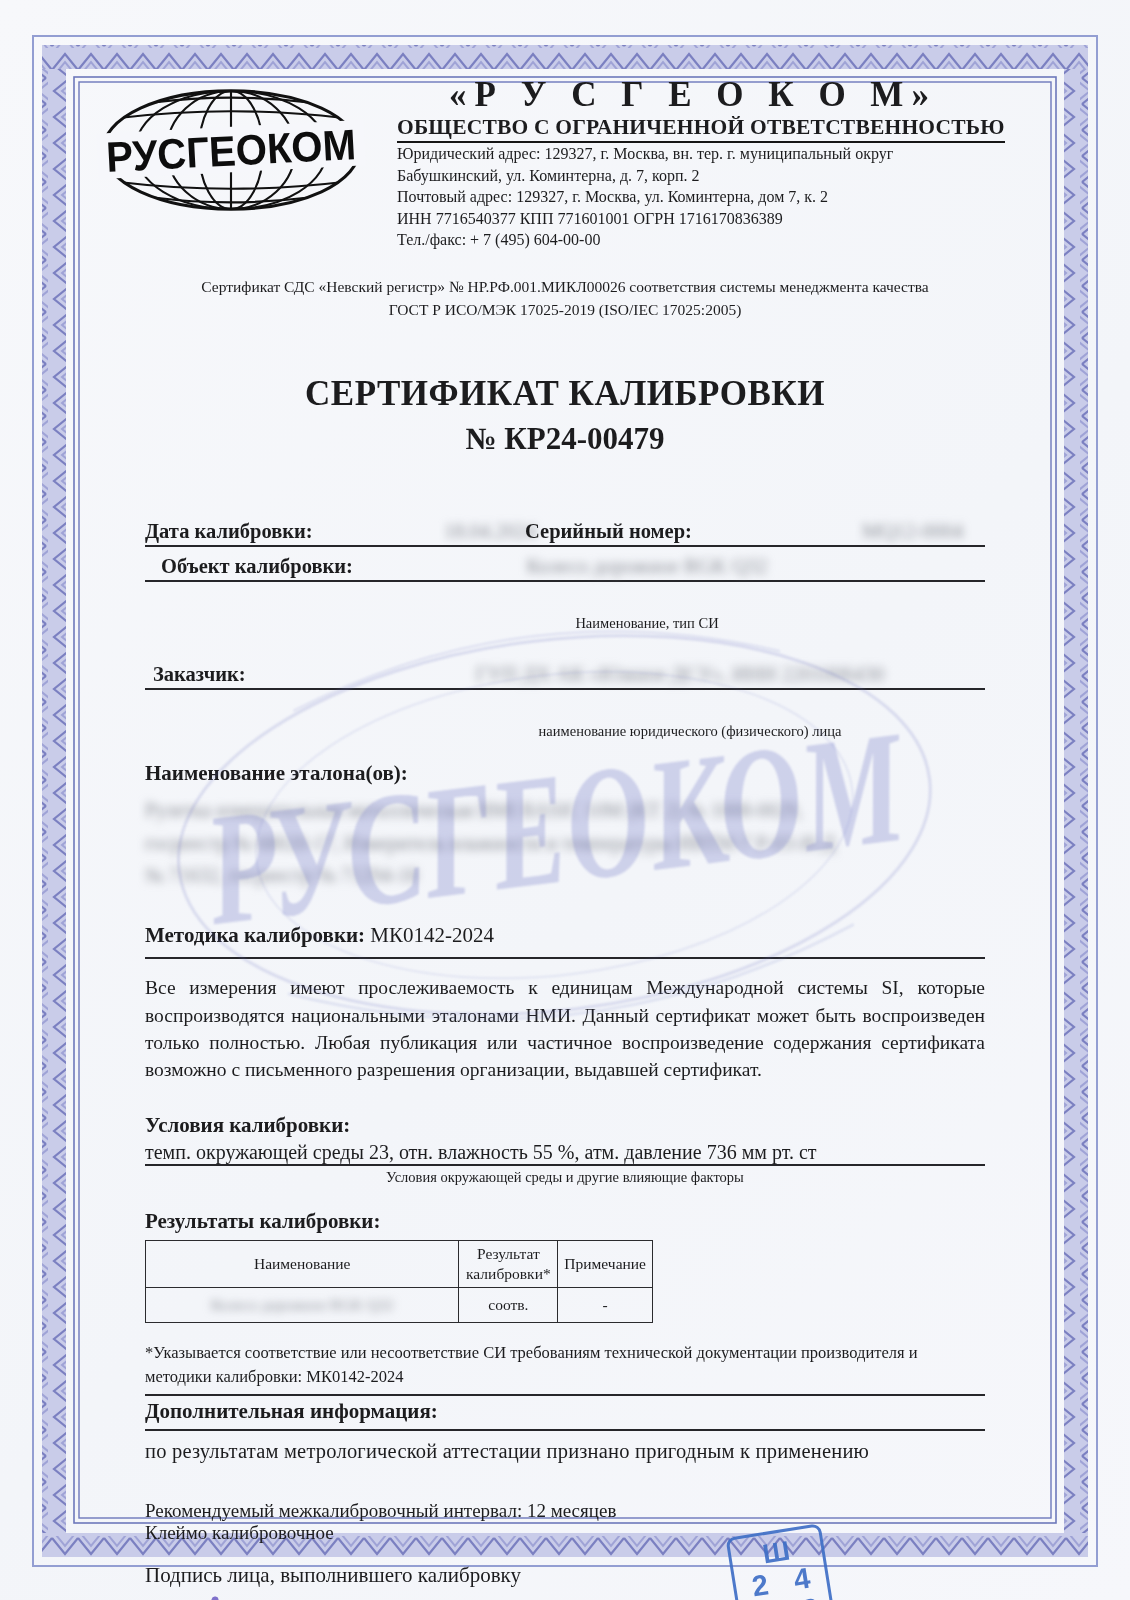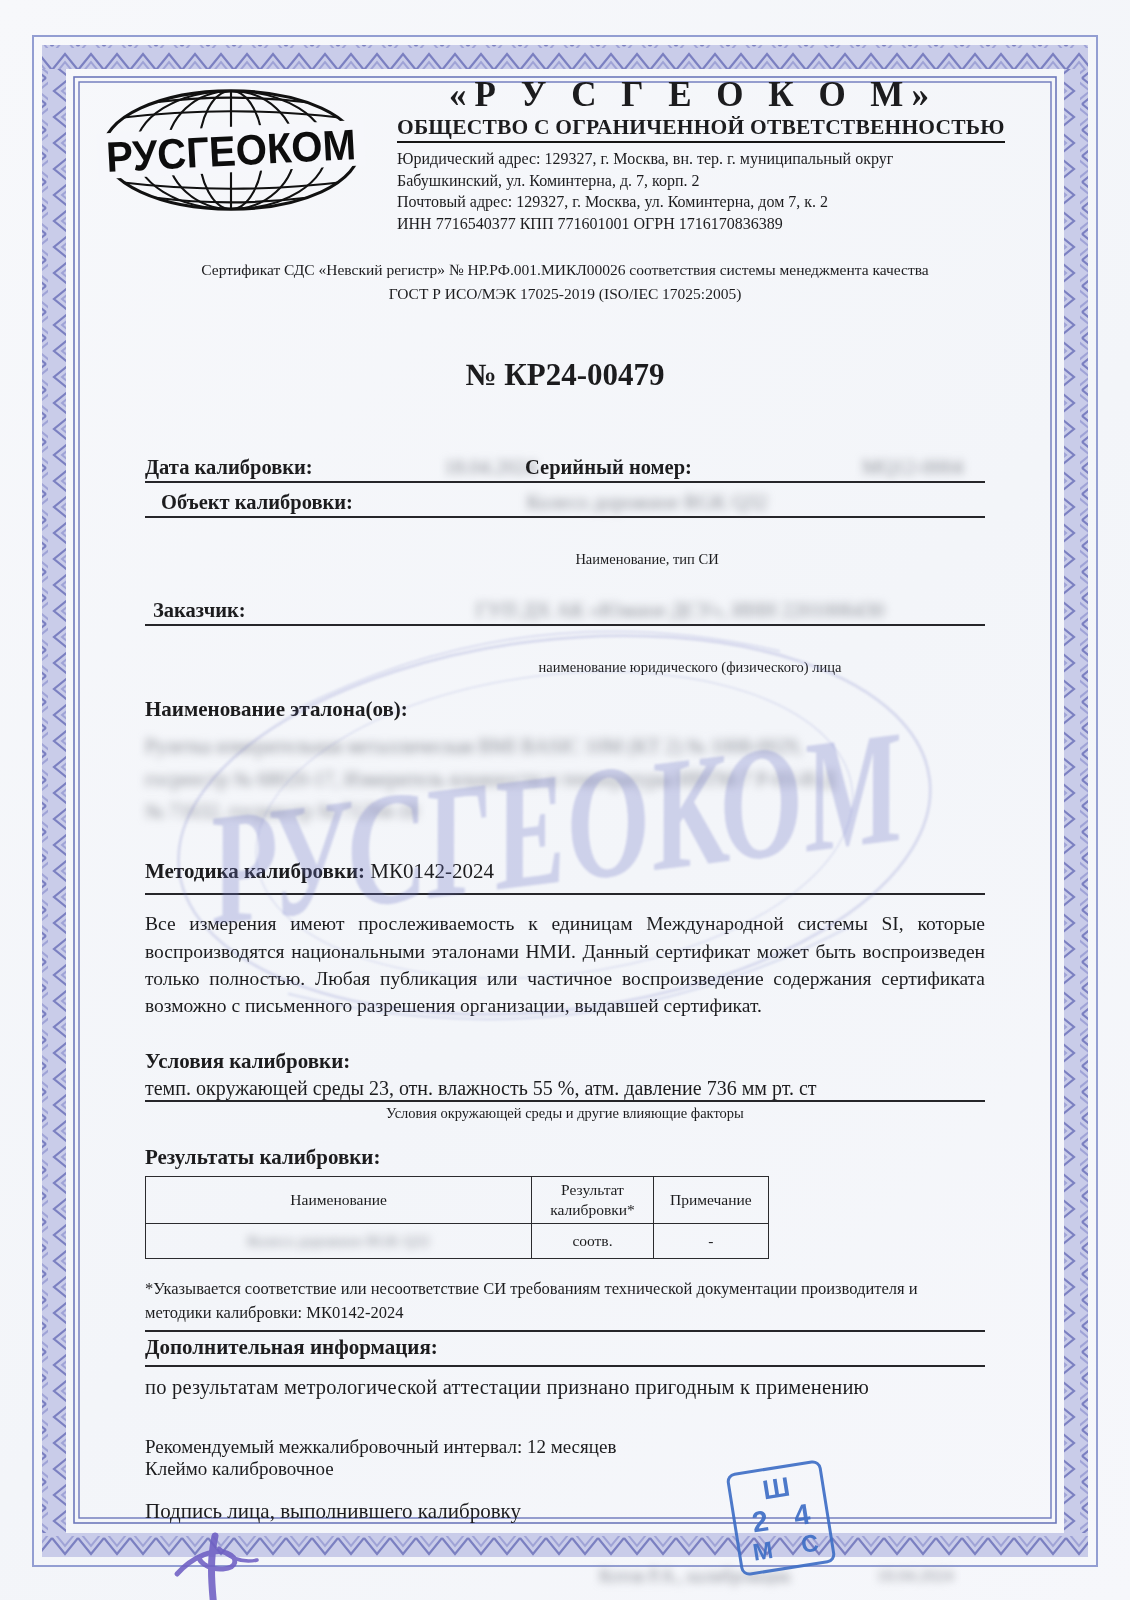--- a/index.html
+++ b/index.html
@@ -8,21 +8,21 @@
         font-family:"Liberation Serif",serif;color:#1c1c1e;overflow:hidden;}
   .frame-svg{position:absolute;left:0;top:0;z-index:0;}
   .content{position:absolute;left:145px;top:75px;width:840px;z-index:1;}
   
   .header-row{display:flex;margin-left:-50px;align-items:flex-start;}
   .logo{flex:0 0 auto;margin-top:12px;}
   .head-text{margin-left:30px;width:600px;}
   .brand{font-size:35px;font-weight:bold;letter-spacing:8px;text-align:center;white-space:nowrap;margin-left:-8px;}
   .orgtype{font-size:21.5px;font-weight:bold;border-bottom:2.5px solid #161616;display:inline-block;
            padding-bottom:1px;letter-spacing:.2px;white-space:nowrap;}
-  .addr{font-size:16px;line-height:1.35;margin-top:5px;}
+  .addr{font-size:16px;line-height:1.35;}
   .addr div{margin:0;}
   .accred{text-align:center;font-size:15.5px;line-height:1.5;margin-top:24px;}
   
   .title{text-align:center;margin-top:50px;line-height:1.3;}
   .title .t1{font-size:35px;font-weight:bold;letter-spacing:.5px;}
   .title .t2{font-size:31px;font-weight:bold;margin-top:2px;}
   
   .frow{position:relative;border-bottom:2px solid #26262a;height:32px;font-size:20.5px;}
   .frow .lab{position:absolute;bottom:2px;font-weight:bold;white-space:nowrap;}
   .frow .val{position:absolute;bottom:2px;text-align:center;white-space:nowrap;}
@@ -32,21 +32,21 @@
   .etalon-head{font-size:21px;font-weight:bold;margin-top:17px;}
   .etalon-lines{margin-top:8px;font-size:20px;line-height:1.62;}
   .etalon-lines .redact{display:block;white-space:nowrap;overflow:hidden;}
   .method{font-size:21px;border-bottom:2px solid #26262a;padding-bottom:9px;margin-top:32px;}
   .method b{font-weight:bold;}
   .para{margin-top:15px;font-size:19.5px;line-height:1.4;text-align:justify;}
   .sec-head{font-size:21px;font-weight:bold;margin-top:29px;}
   .cond-val{font-size:20px;border-bottom:2px solid #26262a;padding-bottom:0;margin-top:3px;}
   .cond-cap{text-align:center;font-size:14.5px;margin-top:3px;}
   
-  table.results{border-collapse:collapse;margin-top:6px;width:624px;}
+  table.results{border-collapse:collapse;margin-top:6px;width:508px;}
   table.results th,table.results td{border:1.8px solid #2b2b2e;font-weight:normal;
       font-size:15.5px;text-align:center;padding:3px 6px;line-height:1.3;}
   table.results th{height:40px;}
   table.results td{height:28px;}
   col.c1{width:62%;}col.c2{width:19.5%;}col.c3{width:18.5%;}
   .footnote{margin-top:18px;font-size:16.5px;line-height:1.45;border-bottom:2px solid #26262a;padding-bottom:5px;}
   .addinfo-head{font-size:21px;font-weight:bold;border-bottom:2px solid #26262a;padding:3px 0 5px;}
   .addinfo-val{font-size:20.5px;margin-top:9px;letter-spacing:.2px;}
   
   .interval-row{display:flex;justify-content:space-between;margin-top:37px;font-size:19px;flex-direction:column;}
@@ -142,30 +142,32 @@
           <text x="140" y="81" text-anchor="middle" font-family="Liberation Sans, sans-serif" font-weight="bold" font-size="44" fill="#0d0d0d" textLength="258" lengthAdjust="spacingAndGlyphs">РУСГЕОКОМ</text>
         </g>
       </svg>
       <div class="head-text">
         <div class="brand">«Р У С Г Е О К О М»</div>
         <div><span class="orgtype">ОБЩЕСТВО С ОГРАНИЧЕННОЙ ОТВЕТСТВЕННОСТЬЮ</span></div>
         <div class="addr">
           <div>Юридический адрес: 129327, г. Москва, вн. тер. г. муниципальный округ Бабушкинский, ул. Коминтерна, д. 7, корп. 2</div>
           <div>Почтовый адрес: 129327, г. Москва, ул. Коминтерна, дом 7, к. 2</div>
           <div>ИНН 7716540377 КПП 771601001 ОГРН 1716170836389</div>
+          <div>Тел./факс: + 7 (495) 604-00-00</div>
         </div>
       </div>
     </div>
 
     <div class="accred">
       <div>Сертификат СДС «Невский регистр» № НР.РФ.001.МИКЛ00026 соответствия системы менеджмента качества</div>
       <div>ГОСТ Р ИСО/МЭК 17025-2019 (ISO/IEC 17025:2005)</div>
     </div>
 
     <div class="title">
+      <div class="t1">СЕРТИФИКАТ КАЛИБРОВКИ</div>
       <div class="t2">№ КР24-00479</div>
     </div>
 
     <div class="frow" style="margin-top:54px;">
       <span class="lab" style="left:0;">Дата калибровки:</span>
       <span class="val redact" style="left:285px;width:120px;">18.04.2024</span>
       <span class="lab" style="left:380px;">Серийный номер:</span>
       <span class="val redact" style="left:695px;width:145px;">MQ12-0004</span>
     </div>
 

